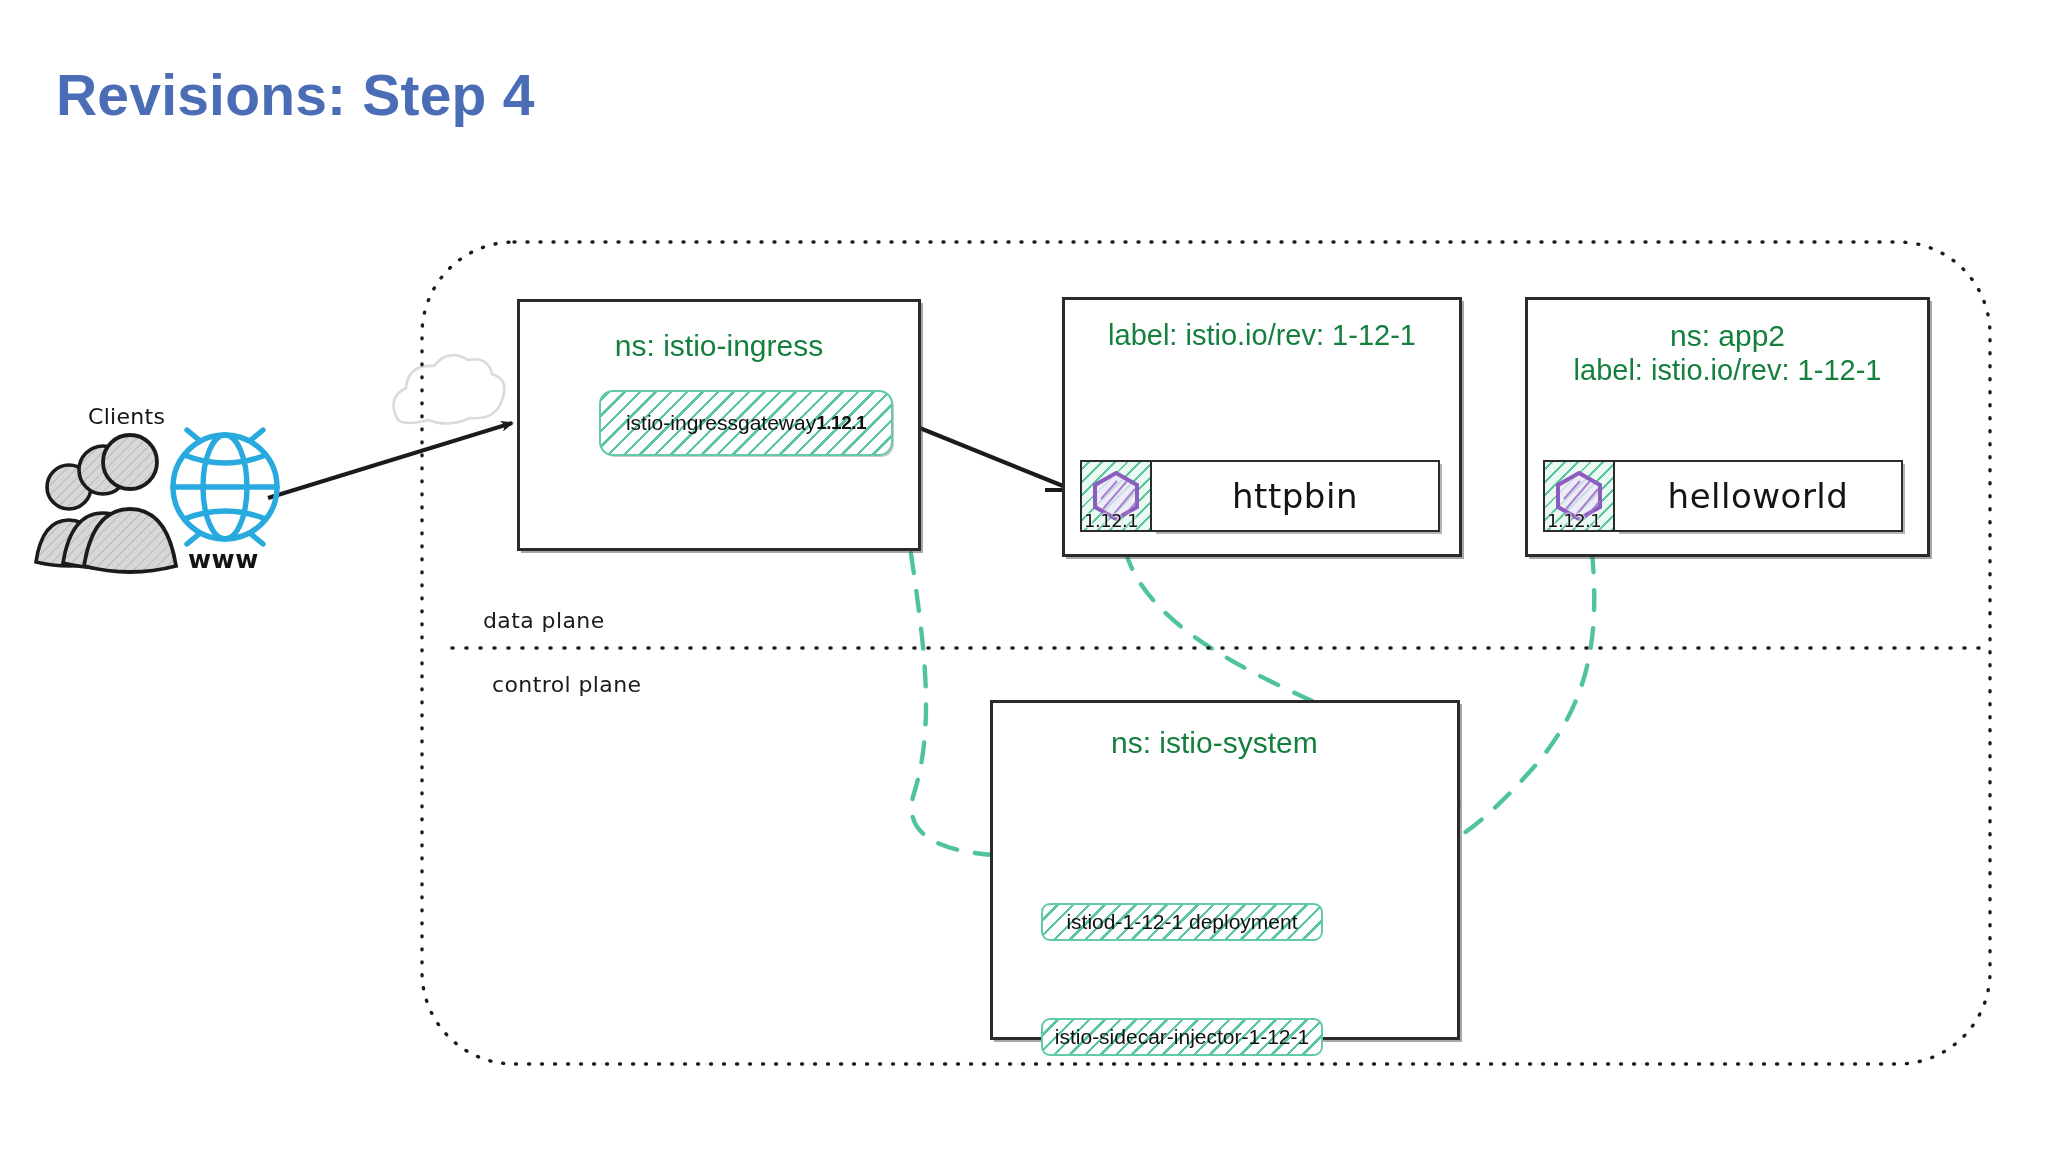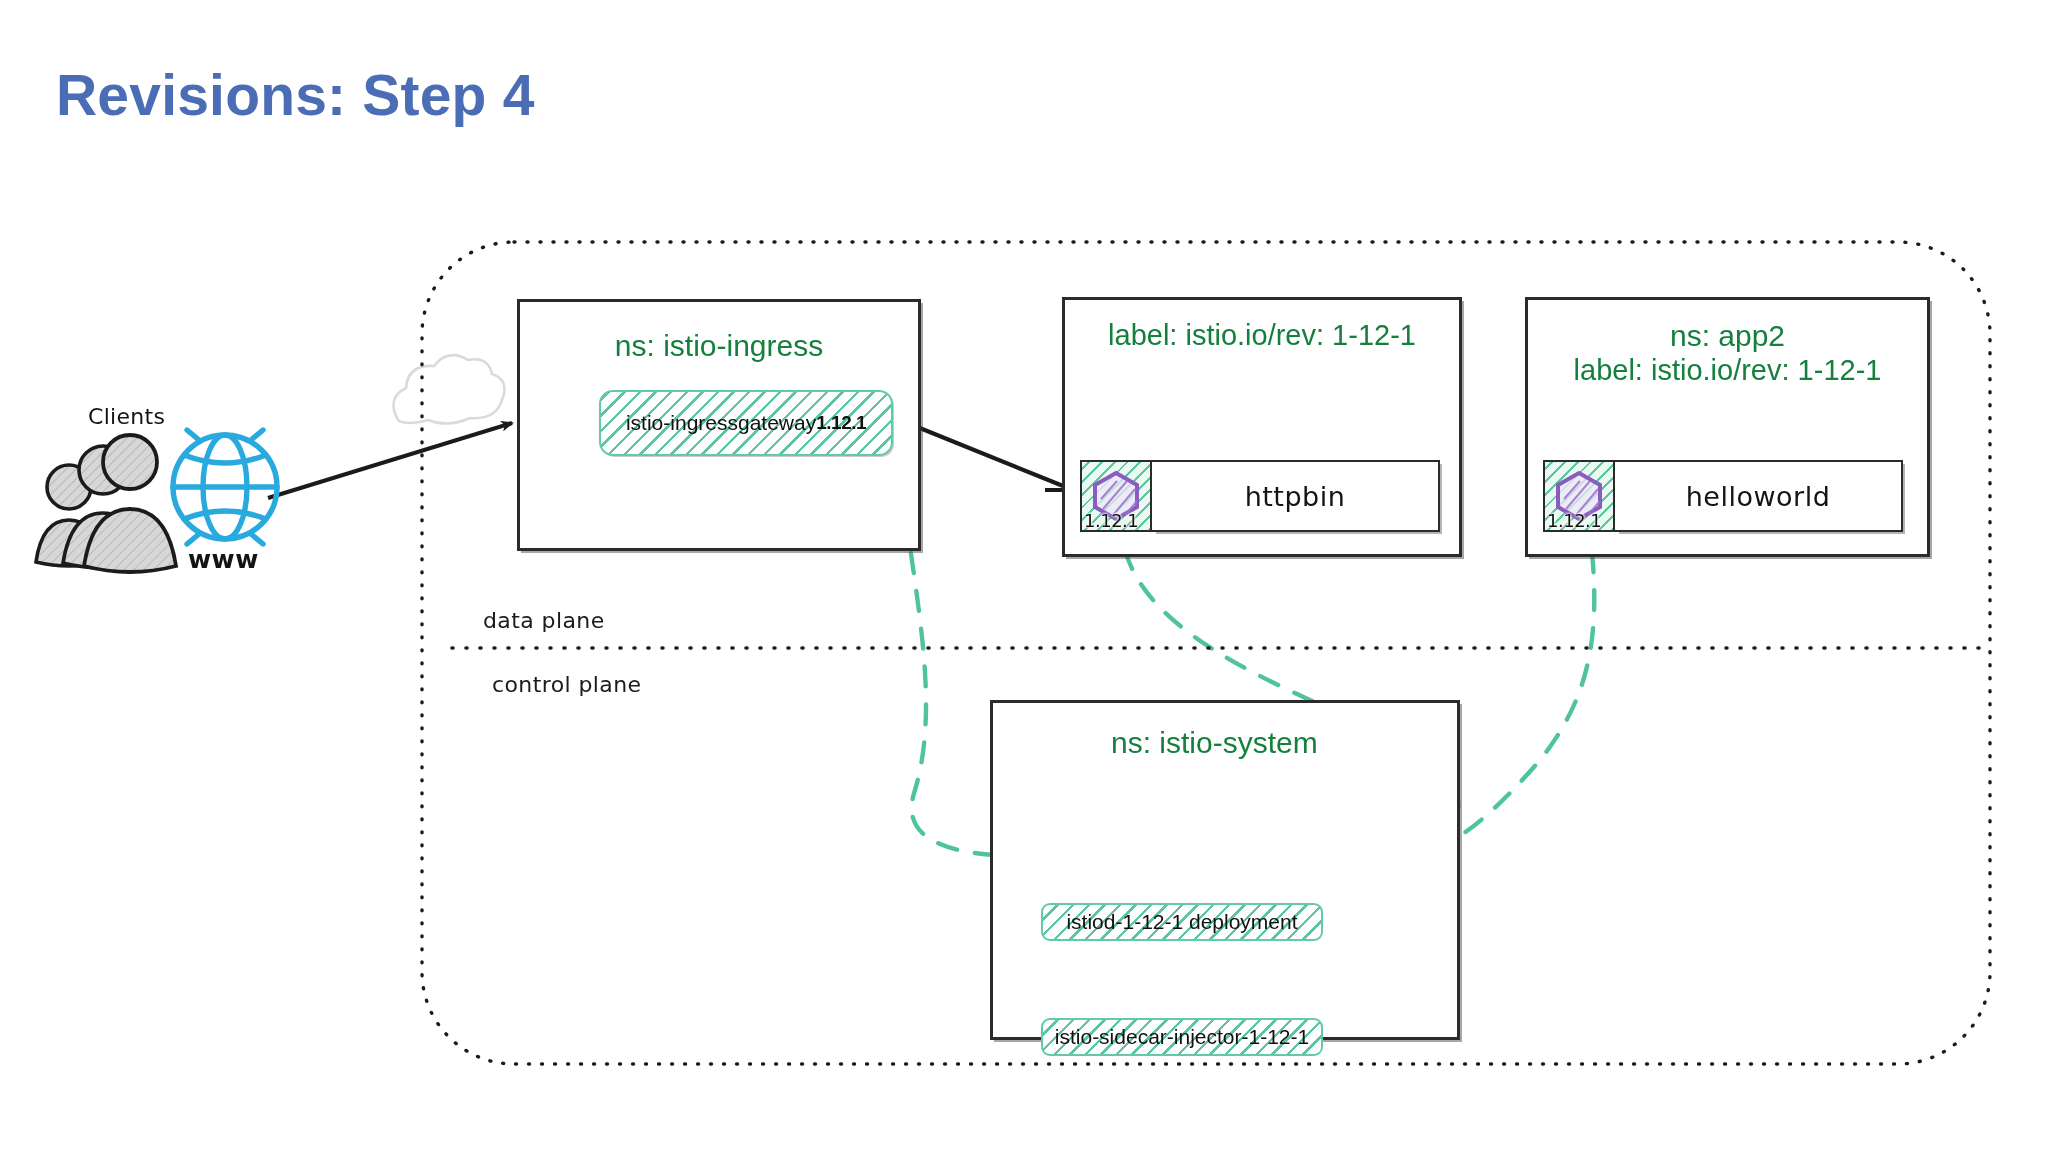--- a/index.html
+++ b/index.html
@@ -106,21 +106,21 @@
     border: 2.5px solid #2b2b2b;
     border-left: none;
     background: #ffffff;
     display: flex;
     align-items: center;
     justify-content: center;
     box-shadow: 3px 3px 0 -1px rgba(70,70,70,0.4);
   }
   .appbox .app-name {
     font-family: "DejaVu Sans", sans-serif;
-    font-size: 27px;
+    font-size: 34px;
     color: #141414;
     letter-spacing: 0.5px;
   }
 
   
   .plane-label {
     position: absolute;
     font-family: "DejaVu Sans", sans-serif;
     font-size: 22px;
     color: #1b1b1b;

